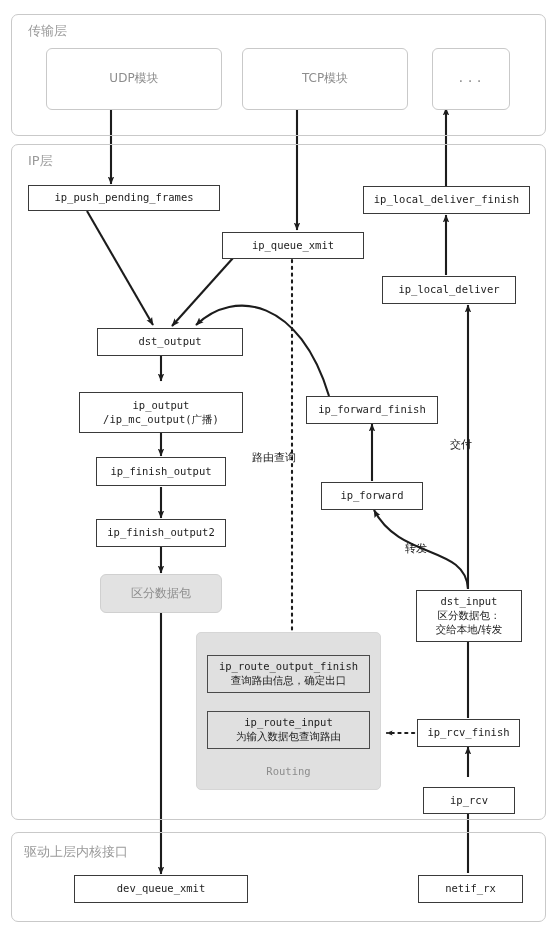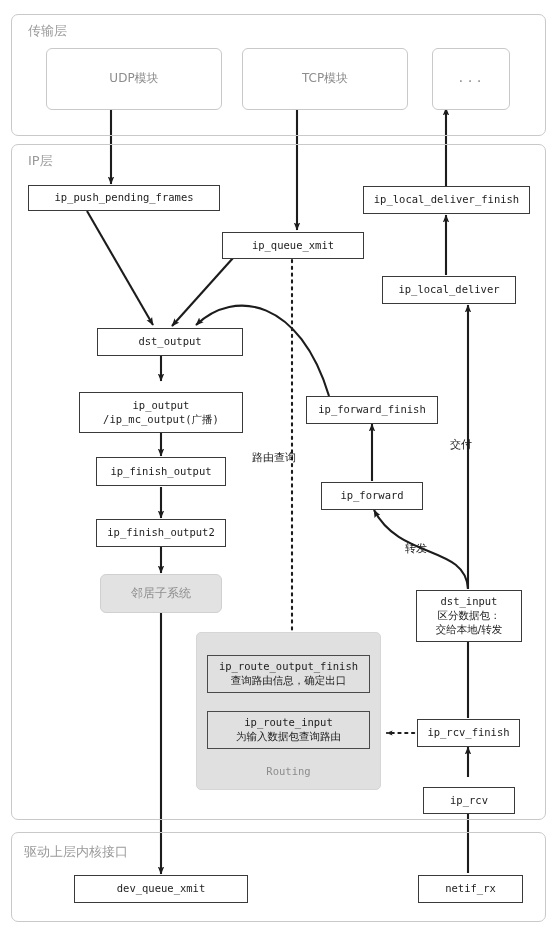--- a/index.html
+++ b/index.html
@@ -226,21 +226,21 @@
 
   <div class="node" style="left:96px; top:457px; width:130px; height:29px;">
     <span>ip_finish_output</span>
   </div>
 
   <div class="node" style="left:96px; top:519px; width:130px; height:28px;">
     <span>ip_finish_output2</span>
   </div>
 
   <div class="node soft filled" style="left:100px; top:574px; width:122px; height:39px;">
-    <span class="cn" style="font-size:12px;">邻居子系统</span>
+    <span class="cn" style="font-size:12px;">区分数据包</span>
   </div>
 
   <div class="node" style="left:306px; top:396px; width:132px; height:28px;">
     <span>ip_forward_finish</span>
   </div>
 
   <div class="node" style="left:321px; top:482px; width:102px; height:28px;">
     <span>ip_forward</span>
   </div>
 

